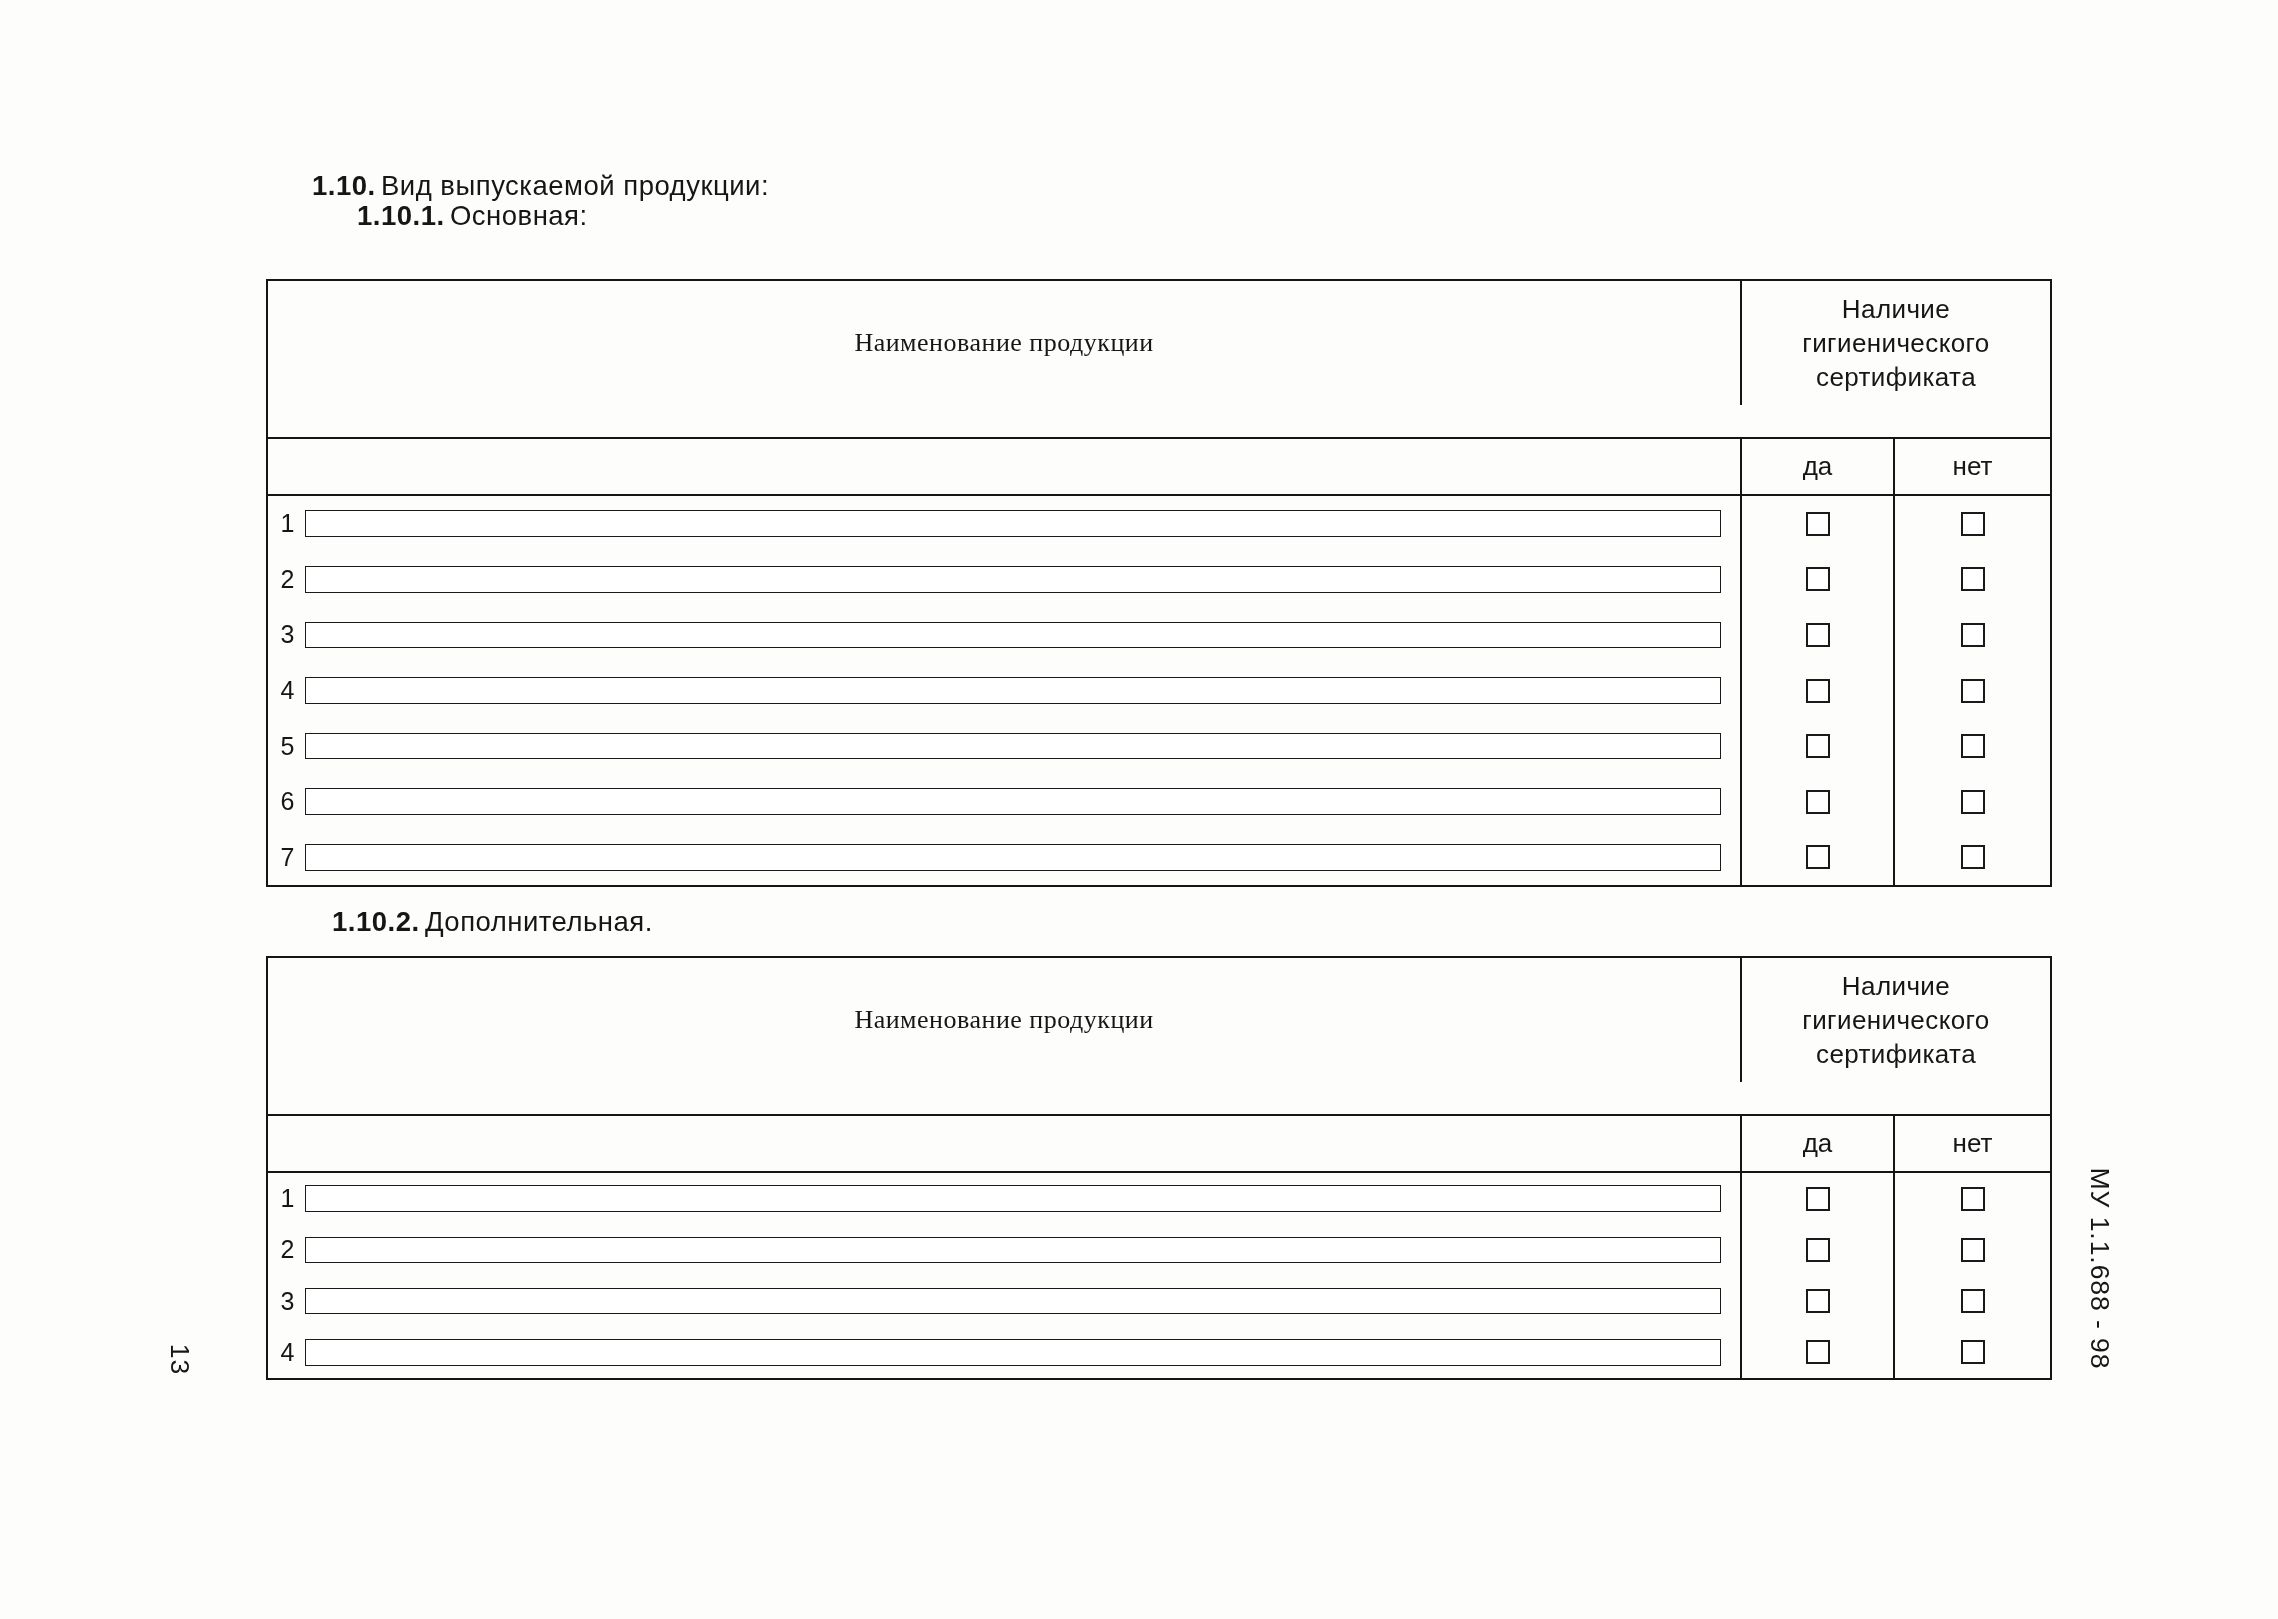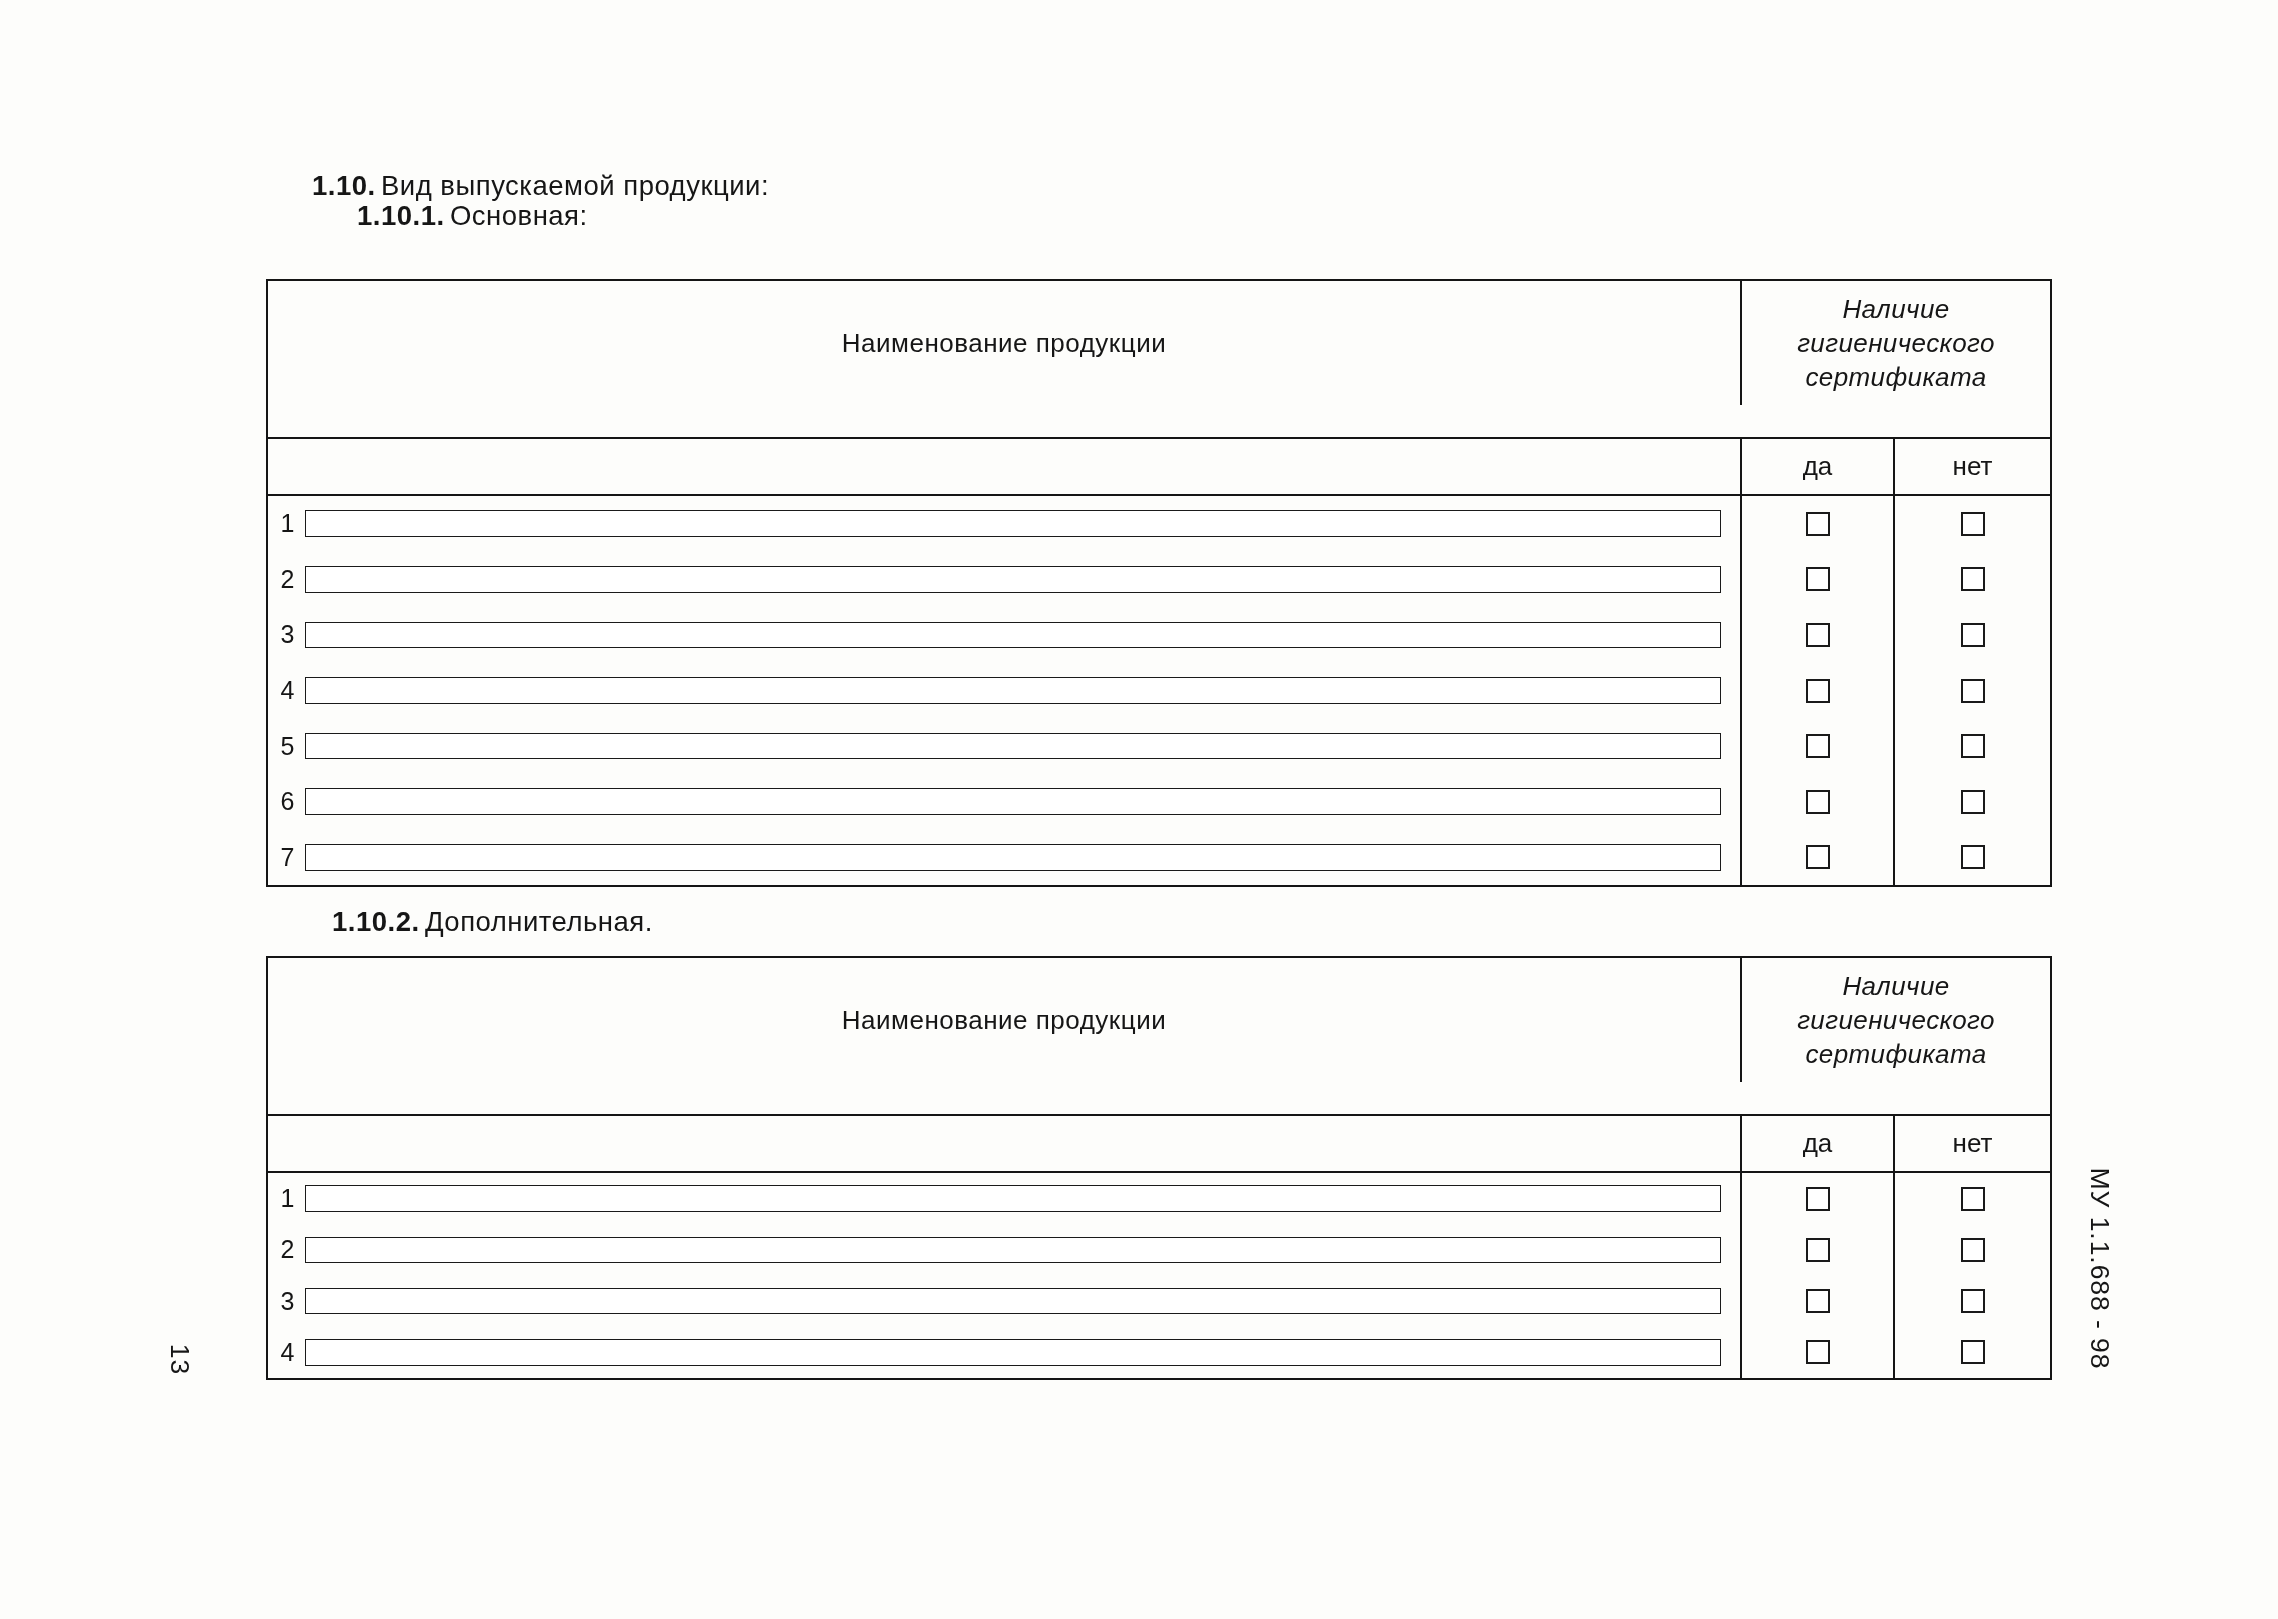--- a/index.html
+++ b/index.html
@@ -30,27 +30,27 @@
     border: 2.7px solid #151515;
     display: flex;
     flex-direction: column;
     background: transparent;
   }
 
   .hdr-row { display: flex; height: 124px; }
   .name-col { width: 1474px; border-right: 2.7px solid #151515; }
   .hdr-name {
     display: flex; align-items: center; justify-content: center;
-    font-size: 26px; letter-spacing: 0.5px;
+    font-size: 26px; letter-spacing: 0.5px; font-family: Liberation Serif, serif;
   }
   .cert-hdr {
     flex: 1;
     display: flex; align-items: center; justify-content: center;
     text-align: center;
-    font-size: 26px; line-height: 1.32; letter-spacing: 0.4px; font-style: italic;
+    font-size: 26px; line-height: 1.32; letter-spacing: 0.4px;
   }
   .cert-hdr span { display: inline-block; max-width: 235px; }
 
   .subhdr-row {
     display: flex;
     height: 59px;
     border-top: 2.7px solid #151515;
     border-bottom: 2.7px solid #151515;
     margin-top: 32px;
   }

